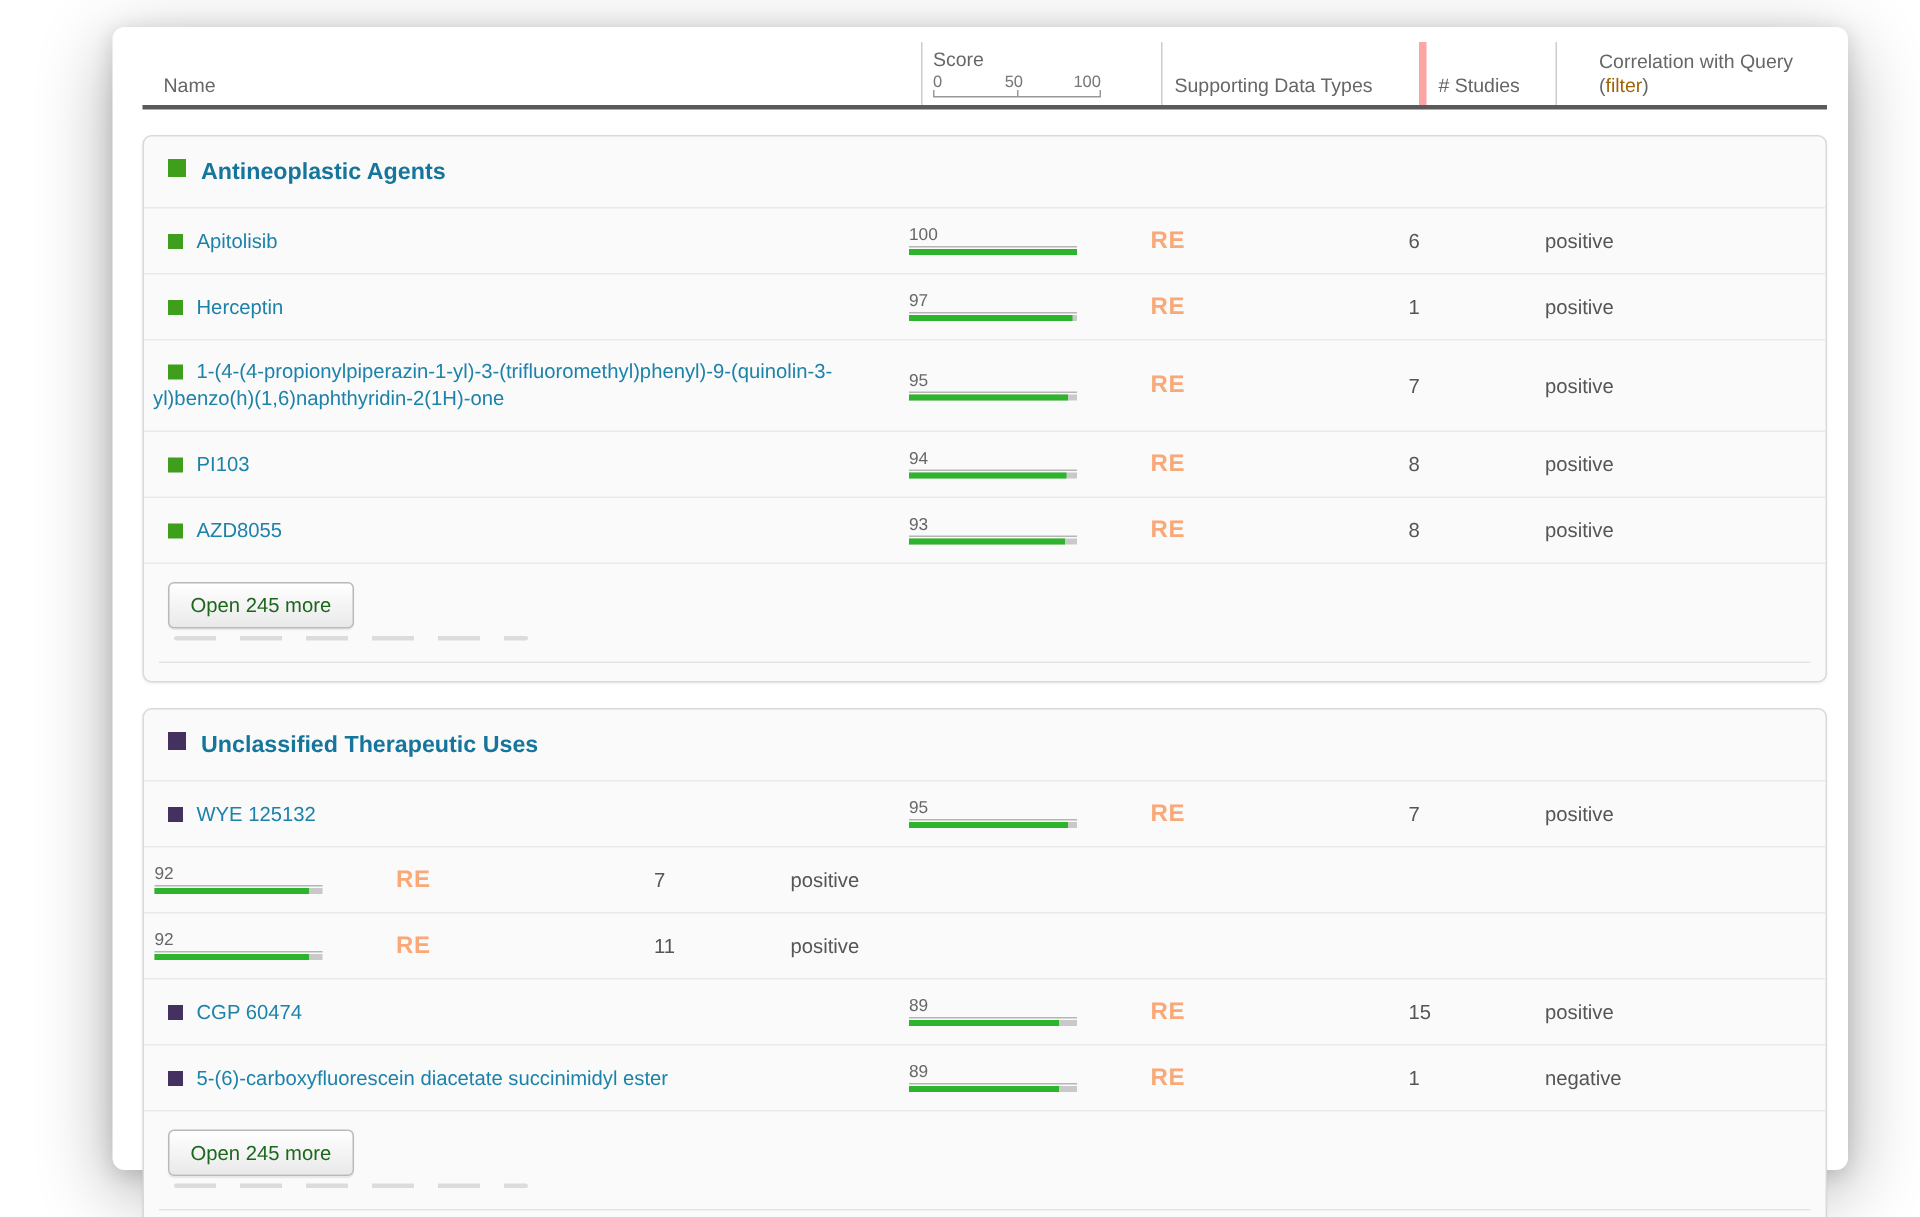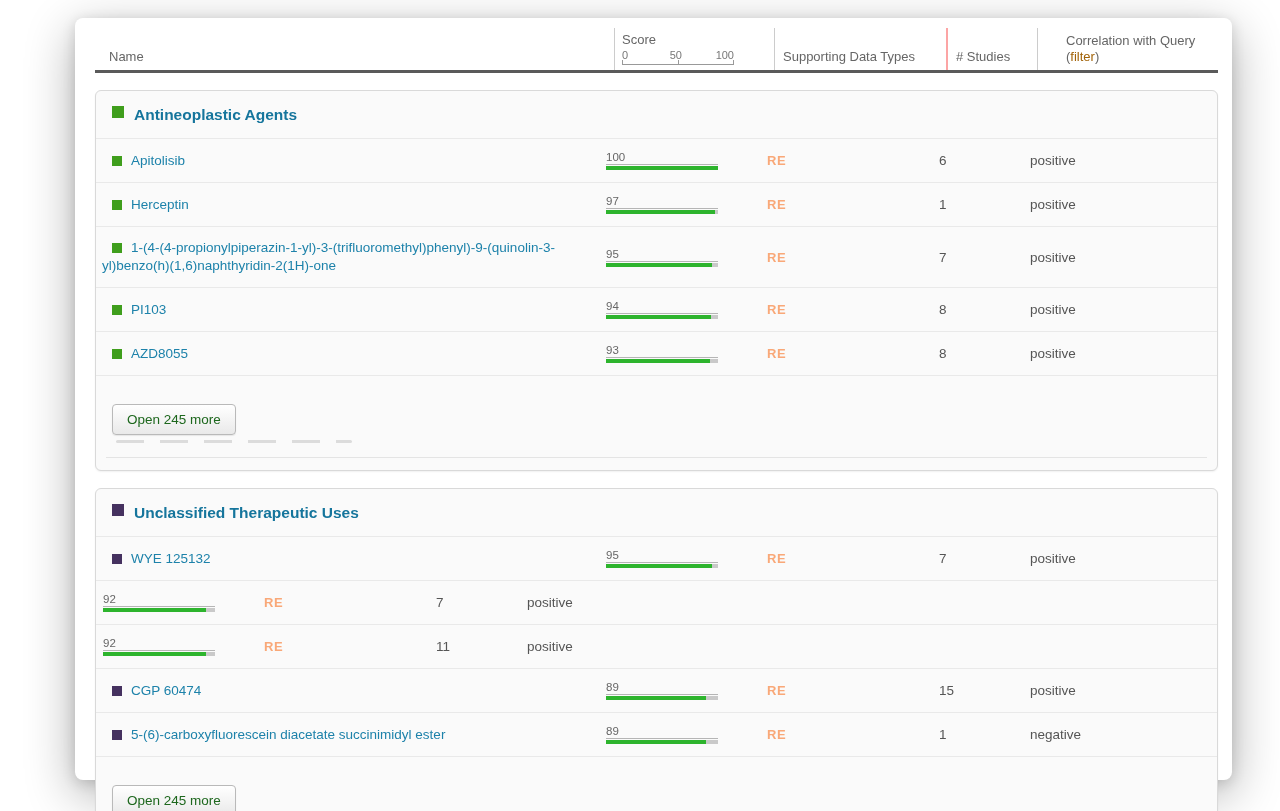--- a/index.html
+++ b/index.html
@@ -15,21 +15,21 @@
     box-shadow:0 14px 50px rgba(0,0,0,.32), 0 3px 14px rgba(0,0,0,.14);
     padding:10px 14px 16px 20px;
   }
   
   .thead{display:flex; align-items:stretch; border-bottom:3px solid #5a5a5a; min-height:44px;}
   .thead .hcell{display:flex; flex-direction:column; justify-content:flex-end;
     padding:2px 0 5px 8px; color:var(--hdr); font-size:13px; line-height:16px;}
   .hcell.h-name{flex:0 0 505px; padding-left:0;margin-left:14px;}
   .hcell.h-score{flex:0 0 160px; border-left:1px solid #ccc; padding-left:7px; justify-content:flex-start; padding-top:4px;}
   .hcell.h-sup{flex:0 0 172px; border-left:1px solid #ccc;}
-  .hcell.h-stu{flex:0 0 91px; border-left:2px solid #fca5a5;}
+  .hcell.h-stu{flex:0 0 91px; border-left:5px solid #fca5a5;}
   .hcell.h-cor{flex:1; border-left:1px solid #ccc;padding-left:28px;}
   .score-axis{width:112px; margin-top:1px;}
   .score-ticklabels{display:flex; justify-content:space-between; font-size:11px; color:#777; line-height:12px;}
   .score-ticklabels span:nth-child(2){transform:translateX(4px);}
   .score-axisline{position:relative; height:4px; border-bottom:1px solid #999;}
   .score-axisline i{position:absolute; bottom:0; width:1px; height:4px; background:#999;}
   .score-axisline i.t0{left:0;} .score-axisline i.t50{left:50%;} .score-axisline i.t100{right:0;}
   .filter-link{color:#a16207; text-decoration:none; cursor:pointer;}
   
   .group{margin-top:17px; border:1px solid #d9d9d9; border-radius:6px; background:#fafafa;
@@ -40,25 +40,25 @@
   .row{display:flex; align-items:center; border-top:1px solid #e9e9e9; padding:12px 0;}
   .cell{font-size:13.5px; color:var(--txt);}
   .c-name{flex:0 0 503px; padding-left:6px; line-height:18px;}
   .rmarker{display:inline-block; width:10px; height:10px; margin:0 9px 0 10px; vertical-align:-1px;}
   .name-link{color:var(--link); text-decoration:none; cursor:pointer;}
   .c-score{flex:0 0 160px; padding-left:7px;}
   .score-num{font-size:11.5px; color:#666; line-height:13px; width:112px; border-bottom:1px solid #b5b5b5;}
   .score-track{width:112px; height:4px; background:var(--bar-track); margin-top:1px;}
   .score-fill{height:4px; background:var(--bar-green);}
   .c-sup{flex:0 0 172px; padding-left:8px;}
-  .re-badge{color:var(--re-orange); font-weight:bold; font-size:13px; letter-spacing:.5px;}
+  .re-badge{color:var(--re-orange); font-weight:bold; font-size:16px; letter-spacing:.5px;}
   .c-stu{flex:0 0 91px; padding-left:8px;}
   .c-cor{flex:1; padding-left:8px;}
   
-  .more-row{border-top:1px solid #e9e9e9; padding:28px 0 6px 16px;}
+  .more-row{border-top:1px solid #e9e9e9; padding:12px 0 6px 16px;}
   .open-more-btn{
     font-family:inherit; font-size:13.5px; color:var(--btn-green);
     background:linear-gradient(#ffffff,#e9e9e9); border:1px solid #b9b9b9;
     border-radius:4px; padding:7px 14px; cursor:pointer;
     box-shadow:0 1px 1px rgba(0,0,0,.08);
   }
   .stack-dashes{width:236px; height:3px; margin:5px 0 2px 4px; border-radius:2px;
     background:repeating-linear-gradient(90deg,#dcdcdc 0 28px,transparent 28px 44px);}
   .group-footer-line{border-top:1px solid #e4e4e4; margin:6px 10px 12px 10px;}
 </style>

